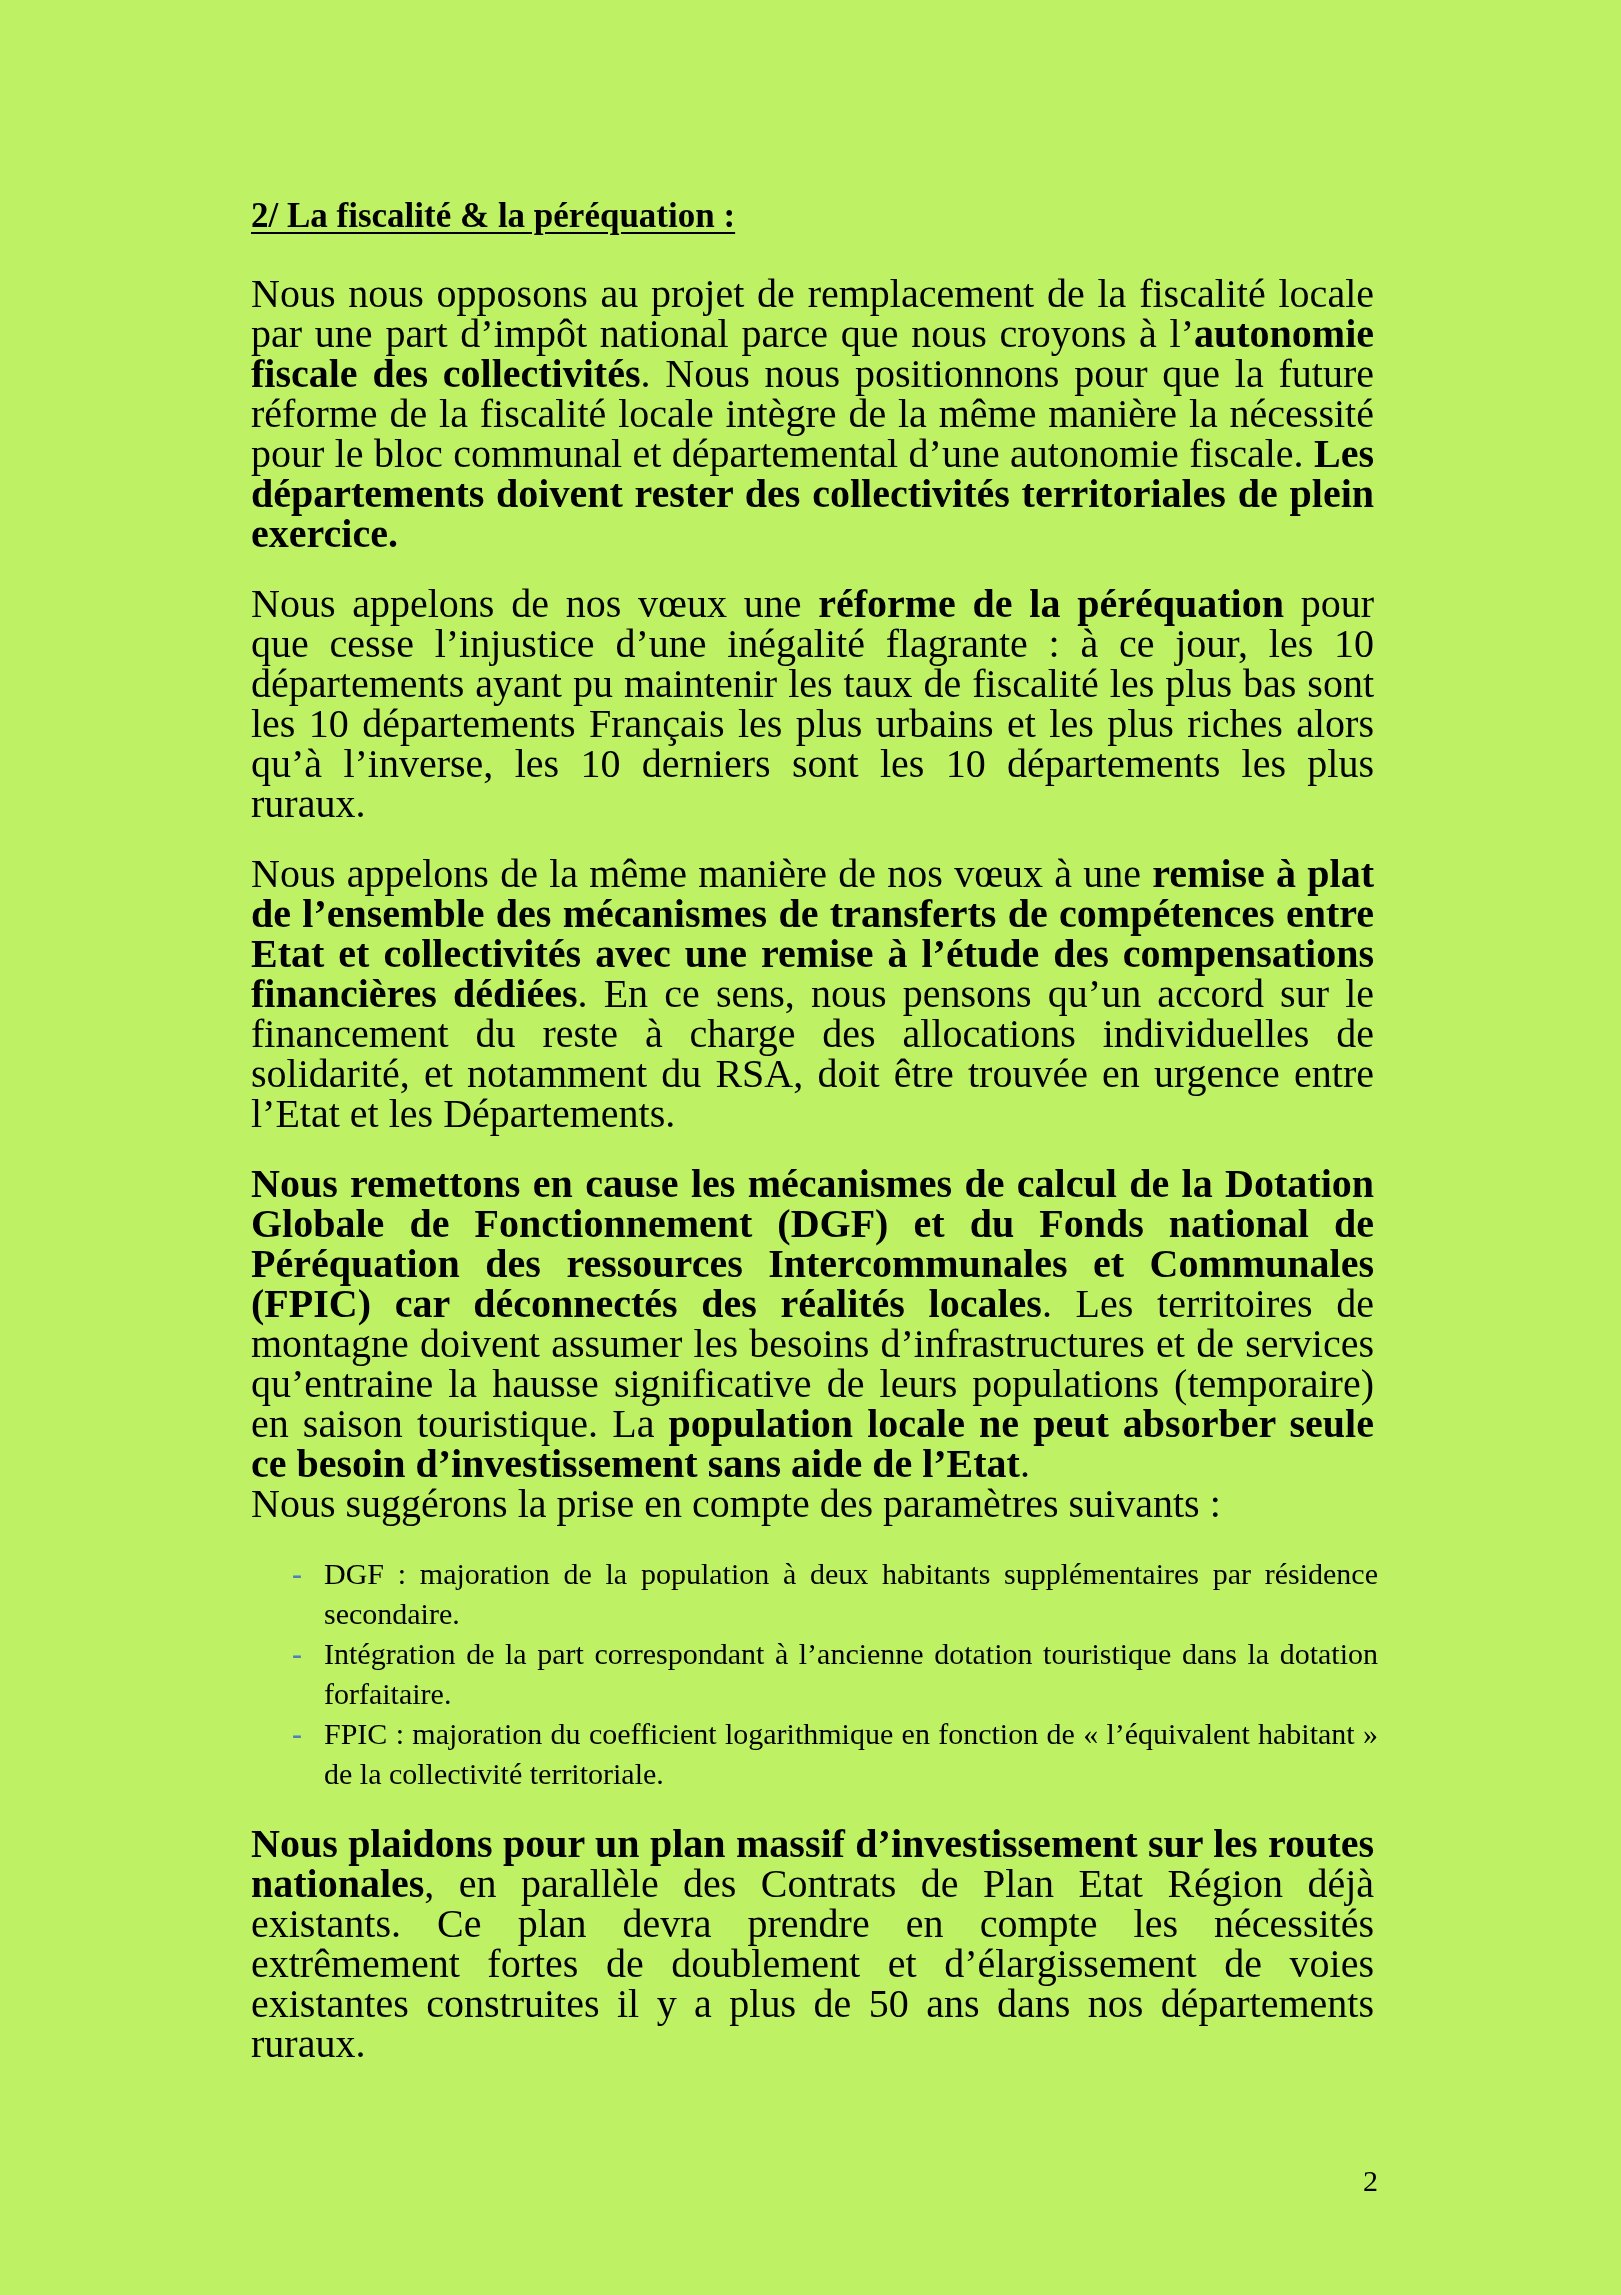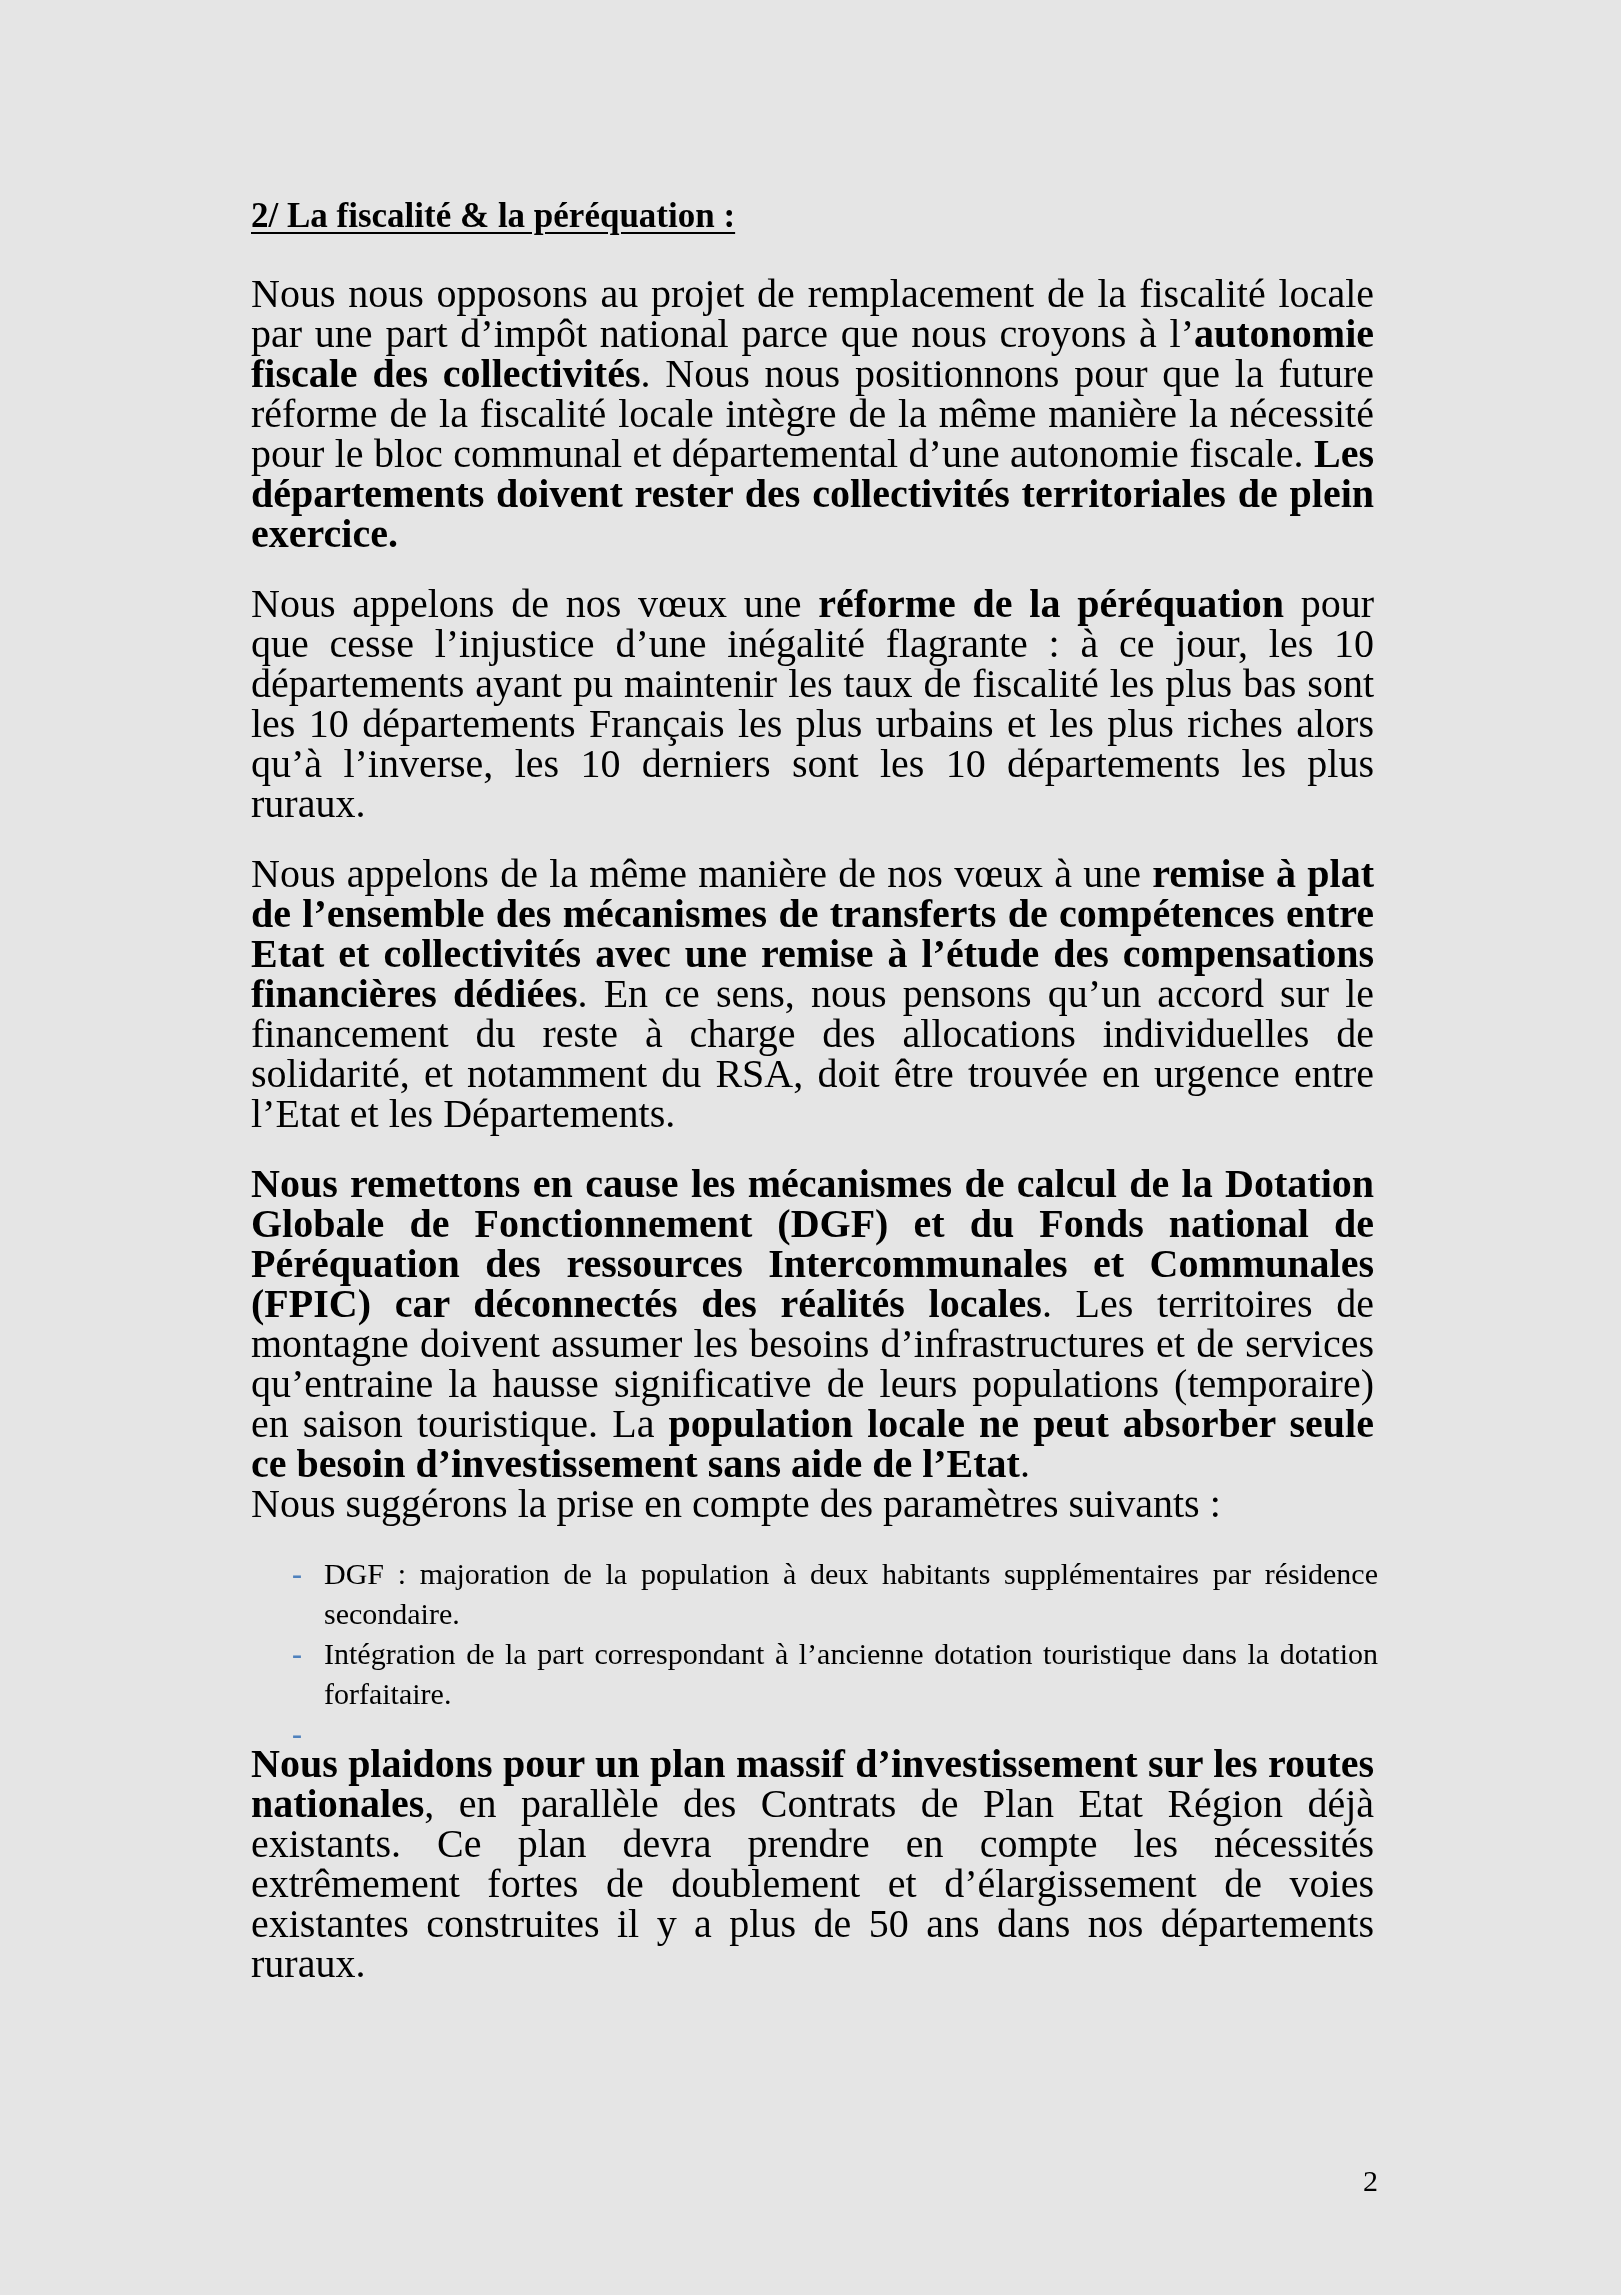--- a/index.html
+++ b/index.html
@@ -4,21 +4,21 @@
 <style>
   html, body {
     margin: 0;
     padding: 0;
     background: #ffffff;
   }
   .page {
     position: relative;
     width: 1622px;
     height: 2295px;
-    background: #e5e5e5;
+    background: #bef264;
     color: #000000;
     font-family: "Liberation Serif", "DejaVu Serif", serif;
     overflow: hidden;
   }
   .content {
     position: absolute;
     left: 251px;
     top: 195px;
     width: 1127px;
   }
@@ -84,19 +84,19 @@
   <main class="content">
       <h2 class="section-heading"><strong class="text-run">2/ La fiscalité &amp; la péréquation :</strong></h2>
       <p class="paragraph"><span class="text-run">Nous nous opposons au projet de remplacement de la fiscalité locale par une part d’impôt national parce que nous croyons à l’</span><strong class="text-run">autonomie fiscale des collectivités</strong><span class="text-run">. Nous nous positionnons pour que la future réforme de la fiscalité locale intègre de la même manière la nécessité pour le bloc communal et départemental d’une autonomie fiscale. </span><strong class="text-run">Les départements doivent rester des collectivités territoriales de plein exercice.</strong></p>
       <p class="paragraph"><span class="text-run">Nous appelons de nos vœux une </span><strong class="text-run">réforme de la péréquation</strong><span class="text-run"> pour que cesse l’injustice d’une inégalité flagrante : à ce jour, les 10 départements ayant pu maintenir les taux de fiscalité les plus bas sont les 10 départements Français les plus urbains et les plus riches alors qu’à l’inverse, les 10 derniers sont les 10 départements les plus ruraux.</span></p>
       <p class="paragraph"><span class="text-run">Nous appelons de la même manière de nos vœux à une </span><strong class="text-run">remise à plat de l’ensemble des mécanismes de transferts de compétences entre Etat et collectivités avec une remise à l’étude des compensations financières dédiées</strong><span class="text-run">. En ce sens, nous pensons qu’un accord sur le financement du reste à charge des allocations individuelles de solidarité, et notamment du RSA, doit être trouvée en urgence entre l’Etat et les Départements.</span></p>
       <p class="paragraph tight-after"><strong class="text-run">Nous remettons en cause les mécanismes de calcul de la Dotation Globale de Fonctionnement (DGF) et du Fonds national de Péréquation des ressources Intercommunales et Communales (FPIC) car déconnectés des réalités locales</strong><span class="text-run">. Les territoires de montagne doivent assumer les besoins d’infrastructures et de services qu’entraine la hausse significative de leurs populations (temporaire) en saison touristique. La </span><strong class="text-run">population locale ne peut absorber seule ce besoin d’investissement sans aide de l’Etat</strong><span class="text-run">.</span></p>
       <p class="paragraph"><span class="text-run">Nous suggérons la prise en compte des paramètres suivants :</span></p>
       <ul class="bullet-list">
         <li><span class="bullet-marker" style="color: rgb(79, 129, 189);">-</span><span class="text-run">DGF : majoration de la population à deux habitants supplémentaires par résidence secondaire.</span></li>
         <li><span class="bullet-marker" style="color: rgb(79, 129, 189);">-</span><span class="text-run">Intégration de la part correspondant à l’ancienne dotation touristique dans la dotation forfaitaire.</span></li>
-        <li><span class="bullet-marker" style="color: rgb(79, 129, 189);">-</span></li>
+        <li><span class="bullet-marker" style="color: rgb(79, 129, 189);">-</span><span class="text-run">FPIC : majoration du coefficient logarithmique en fonction de « l’équivalent habitant » de la collectivité territoriale.</span></li>
       </ul>
       <p class="paragraph"><strong class="text-run">Nous plaidons pour un plan massif d’investissement sur les routes nationales</strong><span class="text-run">, en parallèle des Contrats de Plan Etat Région déjà existants. Ce plan devra prendre en compte les nécessités extrêmement fortes de doublement et d’élargissement de voies existantes construites il y a plus de 50 ans dans nos départements ruraux.</span></p>
     </main>
   <div class="page-number">2</div>
 </div>
 
 
 </body></html>

